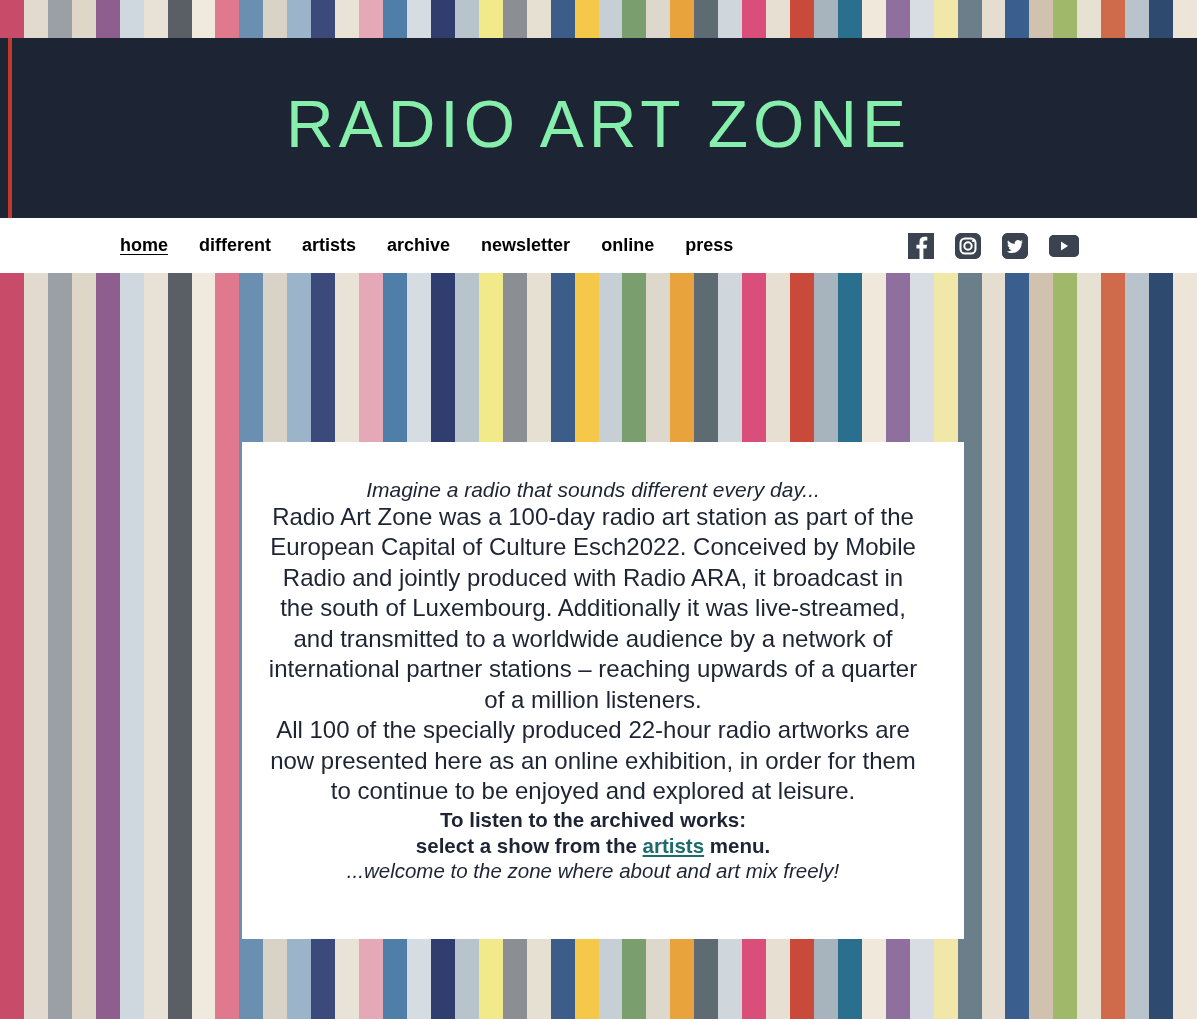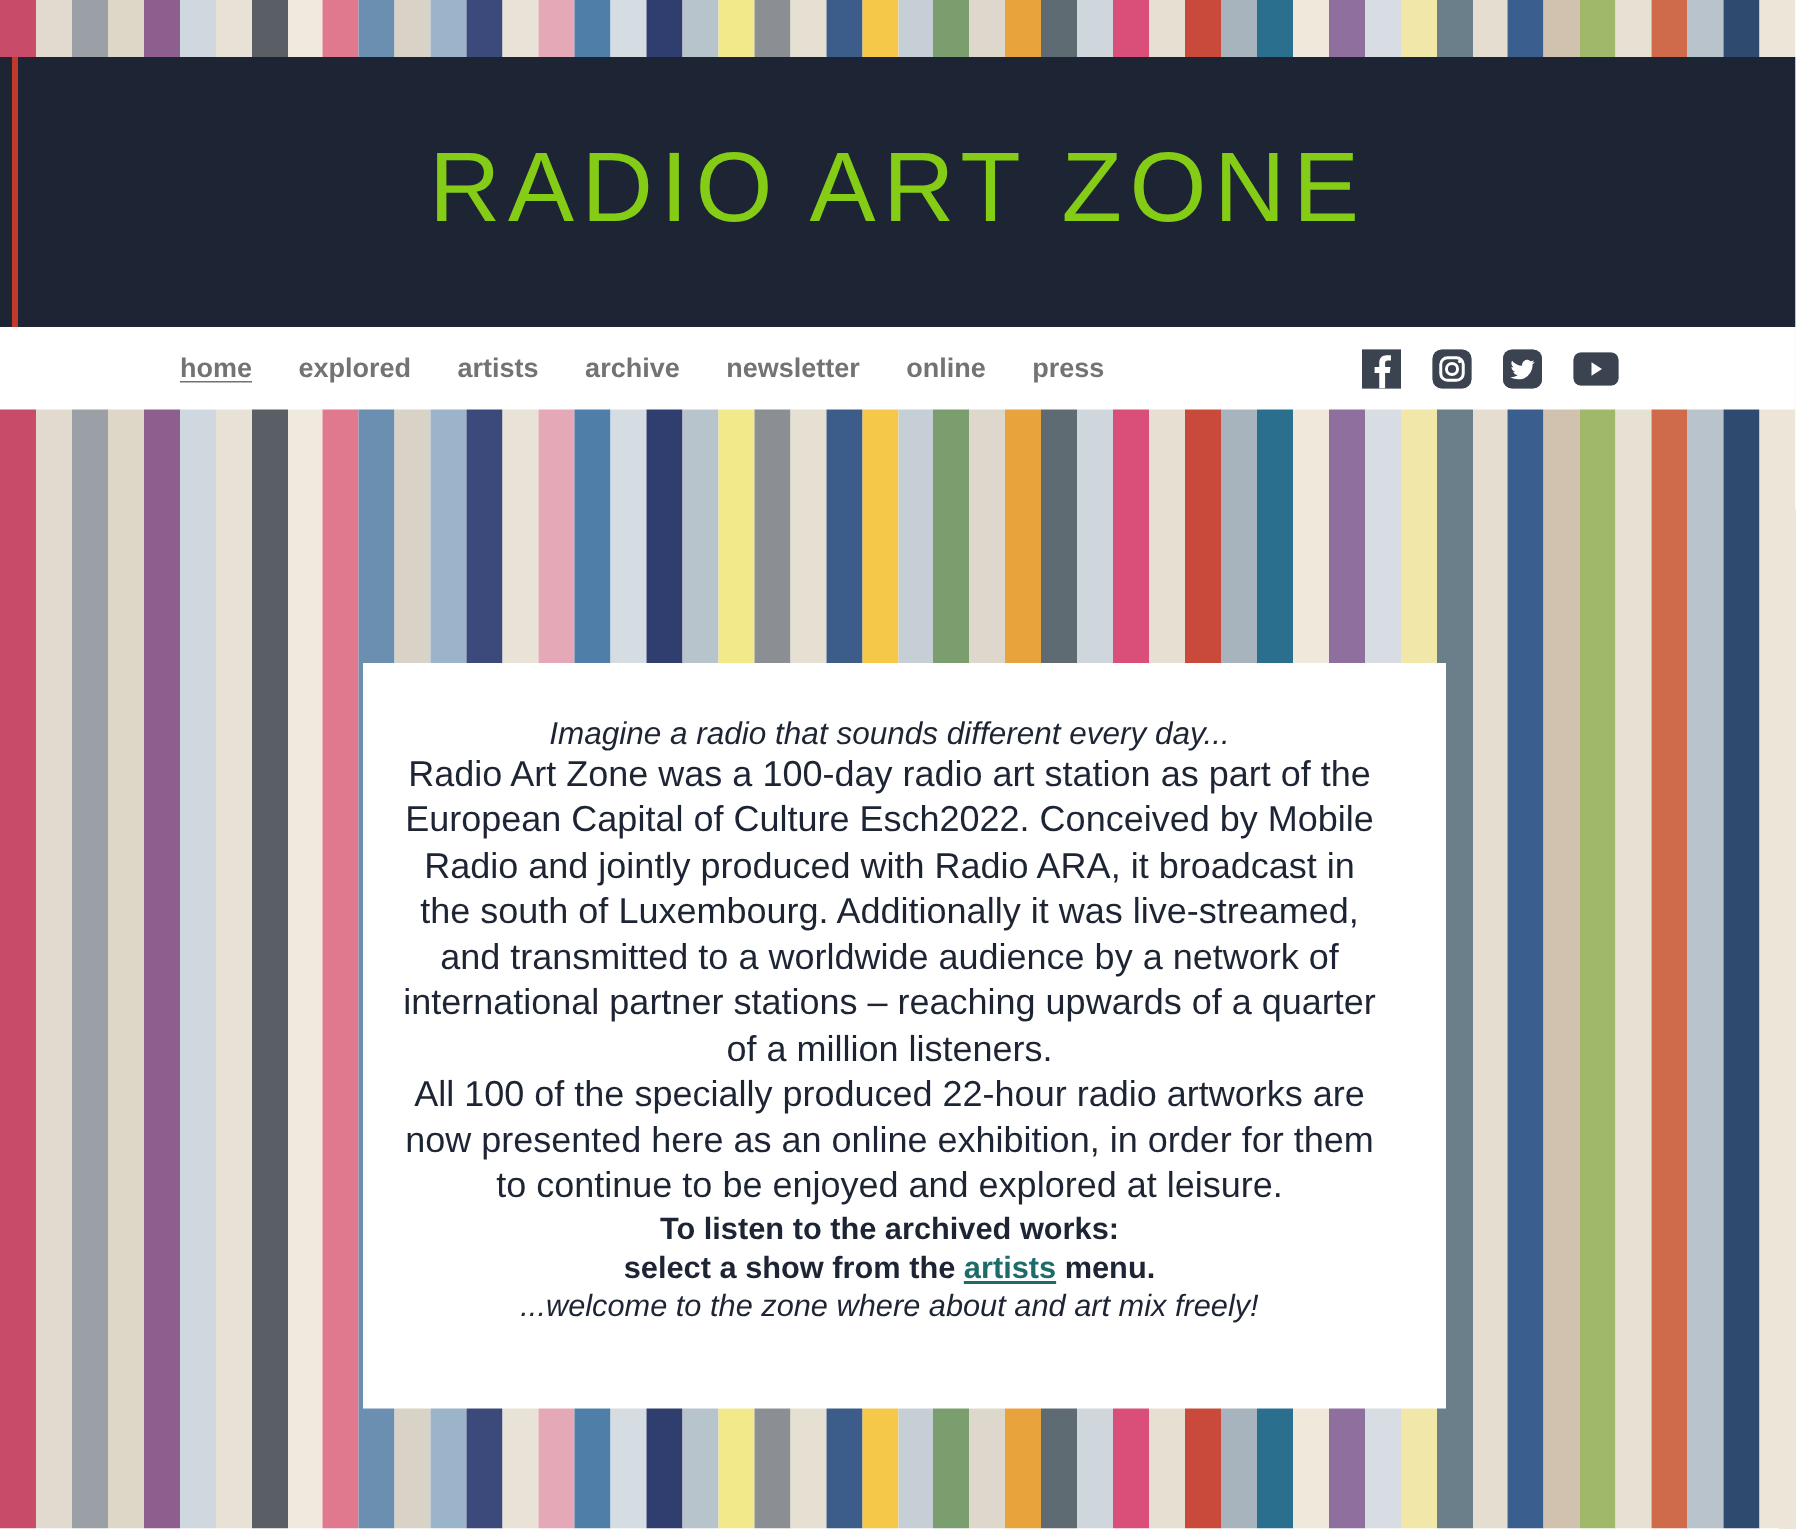--- a/index.html
+++ b/index.html
@@ -48,21 +48,21 @@
     background: #c0392b;
   }
   .site-title {
     position: absolute;
     left: 0; top: 0;
     width: 1197px;
     height: 171px;
     display: flex;
     align-items: center;
     justify-content: center;
-    color: #84cc16;
+    color: #86efac;
     font-size: 66px;
     letter-spacing: 5px;
     font-weight: 400;
     white-space: nowrap;
   }
 
   
   .nav-band {
     position: absolute;
     left: 0; top: 218px;
@@ -73,21 +73,21 @@
     display: flex;
     align-items: center;
   }
   .nav-links {
     display: flex;
     align-items: center;
     gap: 31px;
     margin-left: 120px;
   }
   .nav-link {
-    color: #737373;
+    color: #000000;
     font-size: 18px;
     font-weight: 600;
     text-decoration: none;
     cursor: pointer;
     white-space: nowrap;
   }
   .nav-link.active { text-decoration: underline; text-underline-offset: 3px; }
 
   .social {
     position: absolute;
@@ -220,21 +220,21 @@
       <div class="stripe" style="width: 24px; background: rgb(236, 229, 216);"></div>
     </div>
 
   <div class="header-band">
     <div class="site-title">RADIO ART ZONE</div>
   </div>
 
   <div class="nav-band">
     <div class="nav-links">
       <a class="nav-link active" href="#">home</a>
-      <a class="nav-link" href="#">explored</a>
+      <a class="nav-link" href="#">different</a>
       <a class="nav-link" href="#">artists</a>
       <a class="nav-link" href="#">archive</a>
       <a class="nav-link" href="#">newsletter</a>
       <a class="nav-link" href="#">online</a>
       <a class="nav-link" href="#">press</a>
     </div>
 
     <div class="social">
       <span class="social-icon">
         <svg width="26" height="26" viewBox="0 0 26 26">

